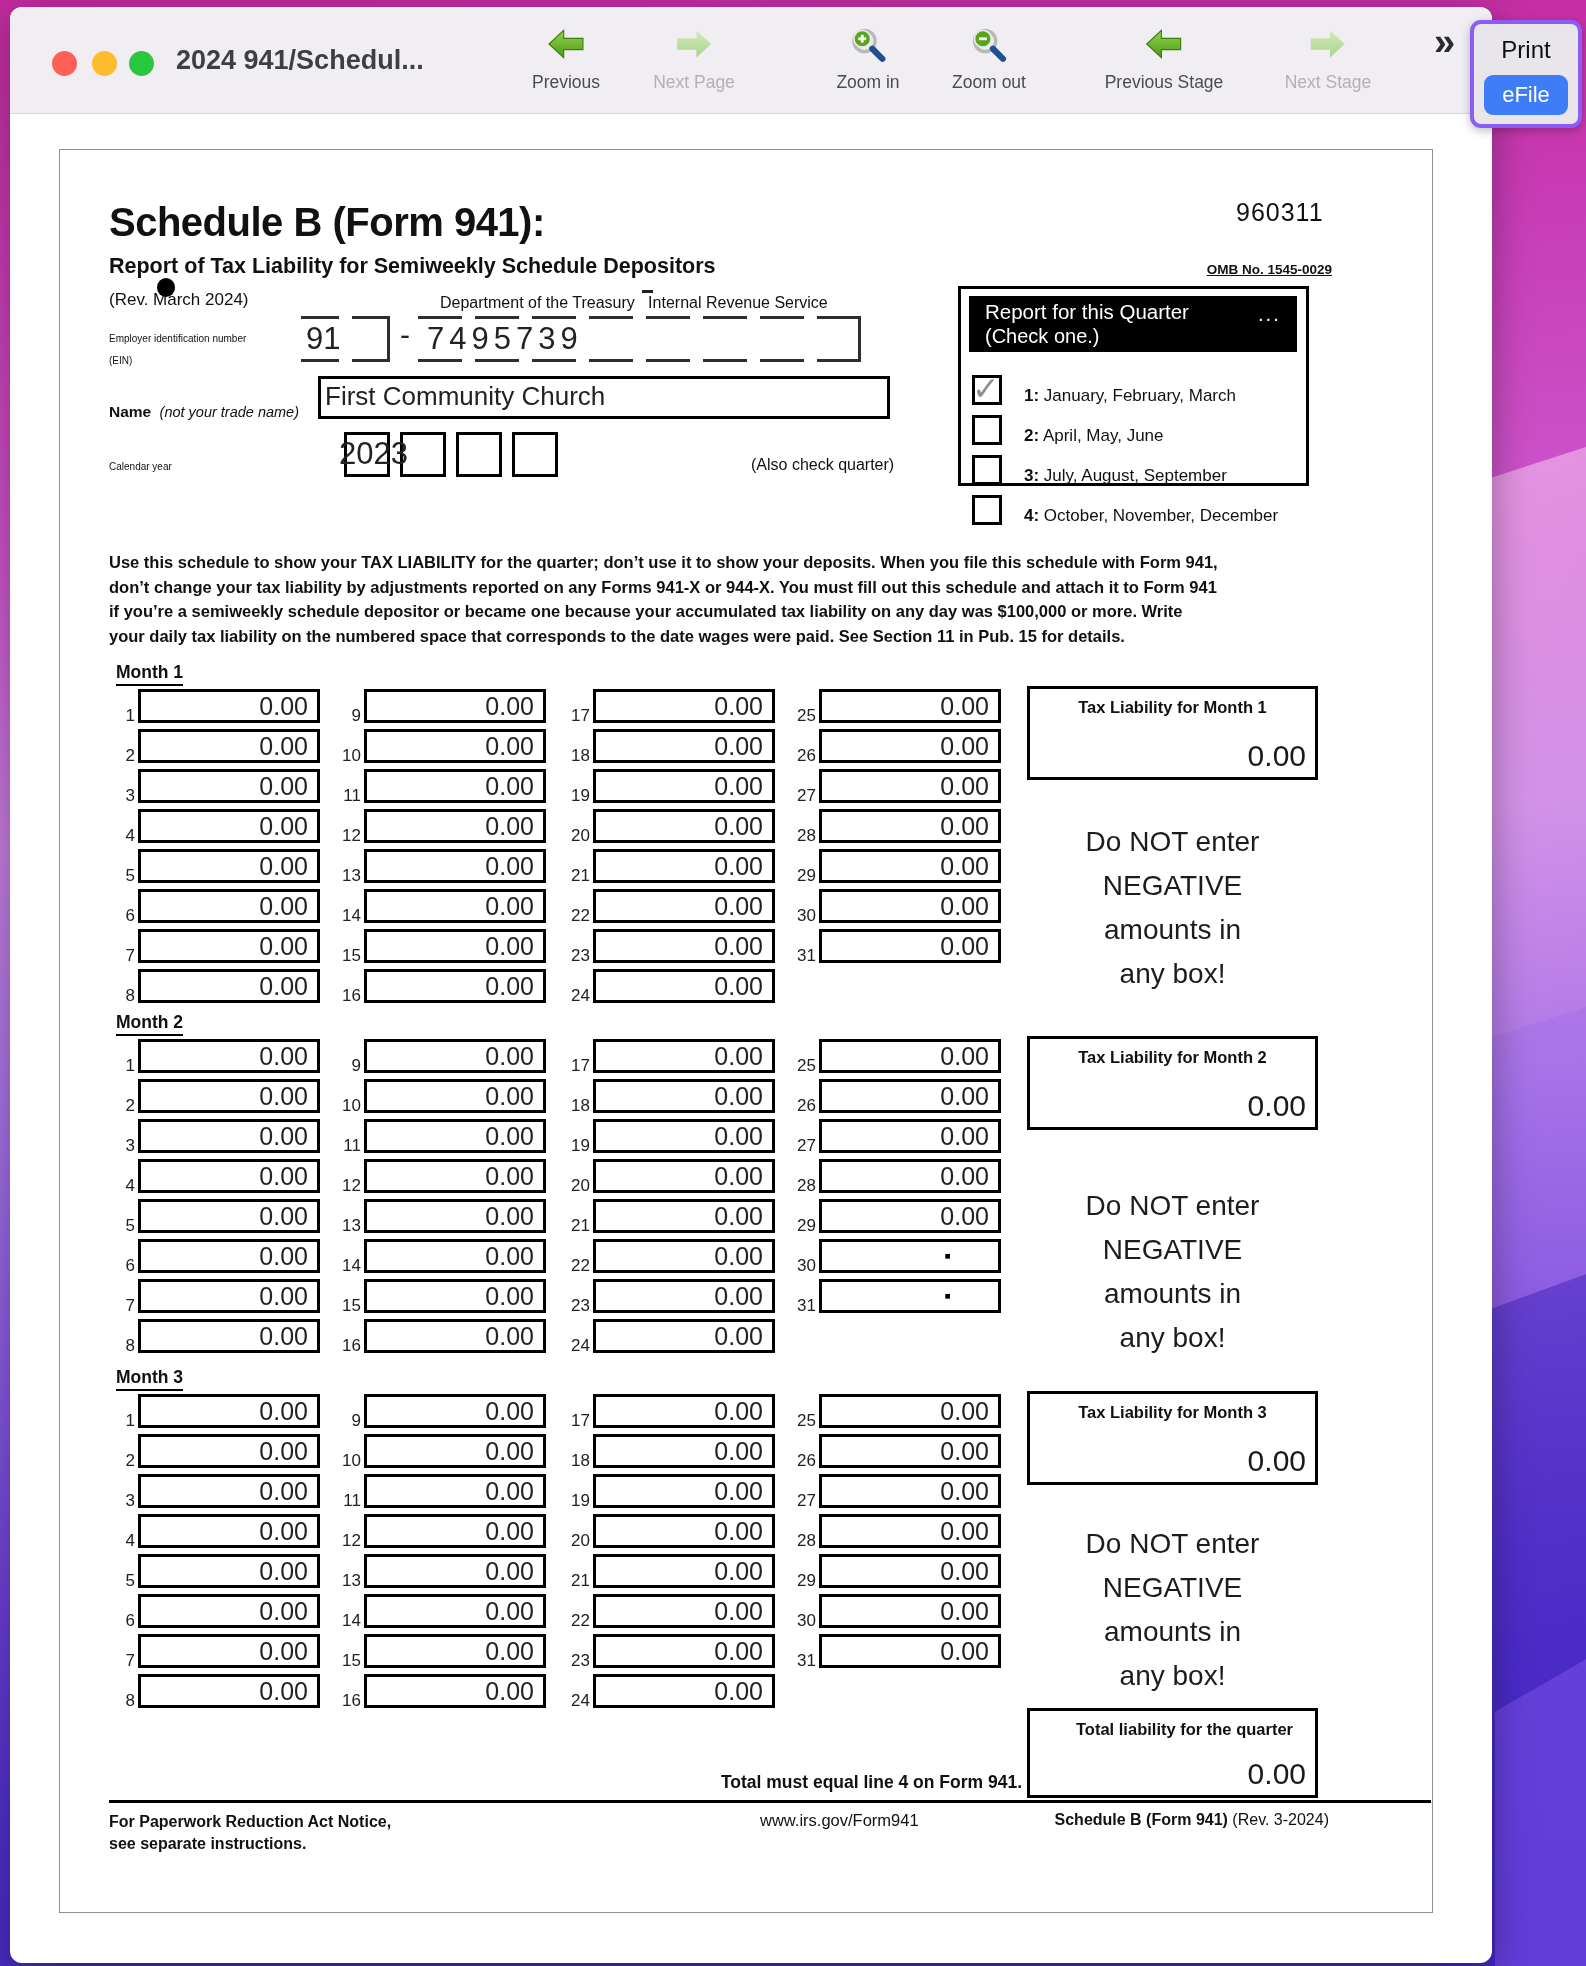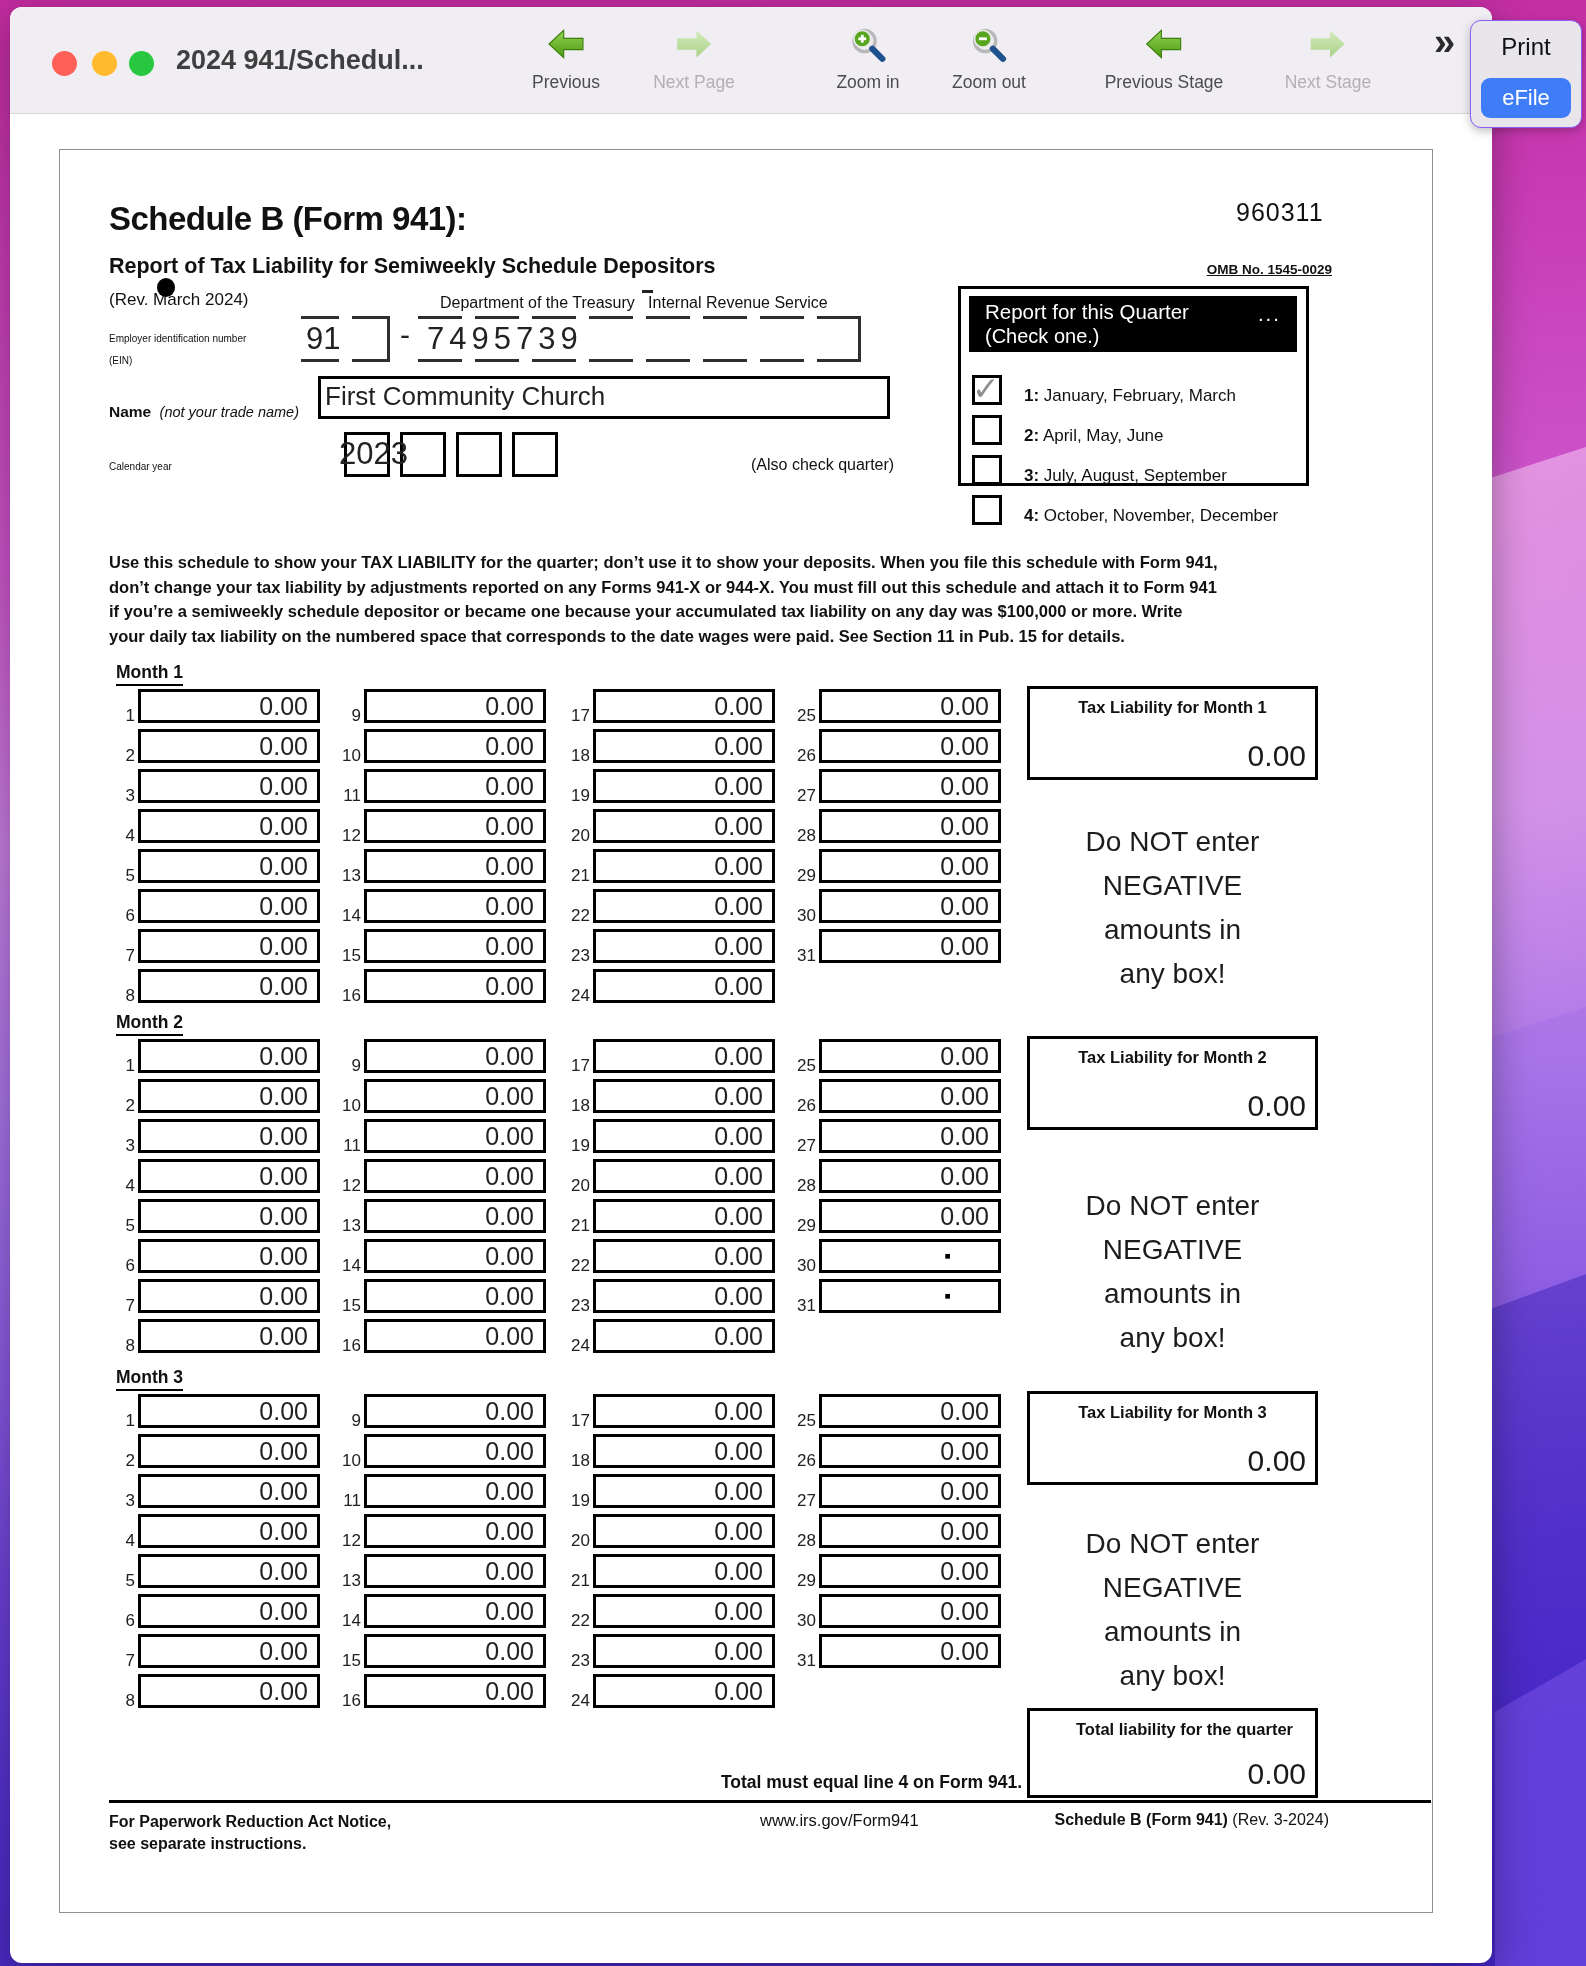--- a/index.html
+++ b/index.html
@@ -30,32 +30,32 @@
   .light.green  { left:119px; background:#27c83f; }
   .win-title { position:absolute; left:166px; top:38px; font-size:27px; font-weight:bold; color:#3f3f3f; }
   .tb-btn { position:absolute; top:20px; transform:translateX(-50%); text-align:center; cursor:default; }
   .tb-icon { display:block; height:44px; }
   .tb-label { display:block; font-size:17.5px; color:#4c4c4c; margin-top:1px; white-space:nowrap; }
   .tb-btn.disabled .tb-label { color:#b2b0b4; }
   .chevron { position:absolute; left:1424px; top:14px; font-size:38px; font-weight:bold; color:#2b2b2b; letter-spacing:-6px; }
 
   
   .print-panel { position:absolute; left:1470px; top:20px; width:112px; height:108px;
-    background:#e8e6eb; border:1px solid #8b5cf6; border-radius:11px; z-index:50;
+    background:#e8e6eb; border:4px solid #8b5cf6; border-radius:11px; z-index:50;
     box-shadow:0 3px 10px rgba(0,0,0,.25); }
   .print-label { text-align:center; margin-top:12px; font-size:24px; color:#101010; }
   .efile-btn { position:absolute; left:10px; right:10px; bottom:9px; height:40px;
     background:#3f7cf7; border-radius:9px; color:#fff; font-size:22px;
     display:flex; align-items:center; justify-content:center; }
 
   
   .page { position:absolute; left:49px; top:142px; width:1374px; height:1764px;
     background:#fff; border:1.5px solid #8f8f8f; color:#111; }
   .b { font-weight:bold; }
-  .form-title { left:49px; top:50px; font-size:33px; font-weight:bold; letter-spacing:-.5px; }
+  .form-title { left:49px; top:50px; font-size:40px; font-weight:bold; letter-spacing:-.5px; }
   .page-code { left:1176px; top:48px; font-size:25px; letter-spacing:1px; }
   .form-sub { left:49px; top:104px; font-size:21.5px; font-weight:bold; }
   .omb { right:100px; top:112px; font-size:13.5px; font-weight:bold; text-decoration:underline; }
   .rev { left:49px; top:140px; font-size:17px; }
   .rev-dot { left:97px; top:128px; width:18px; height:19px; background:#000; border-radius:50%; }
   .dept { left:380px; top:144px; font-size:16px; }
   .macron { left:582px; top:140px; width:11px; height:2.5px; background:#222; }
 
   .field-label { font-size:10px; font-weight:normal; }
   .ein-row { left:241px; top:166px; display:flex; align-items:flex-start; }

